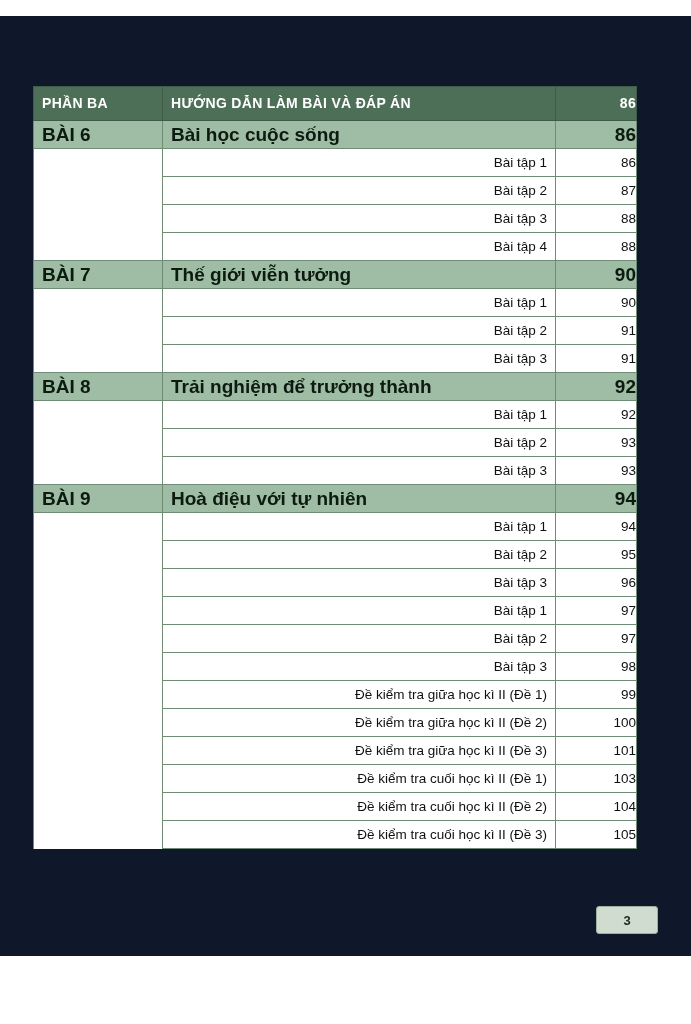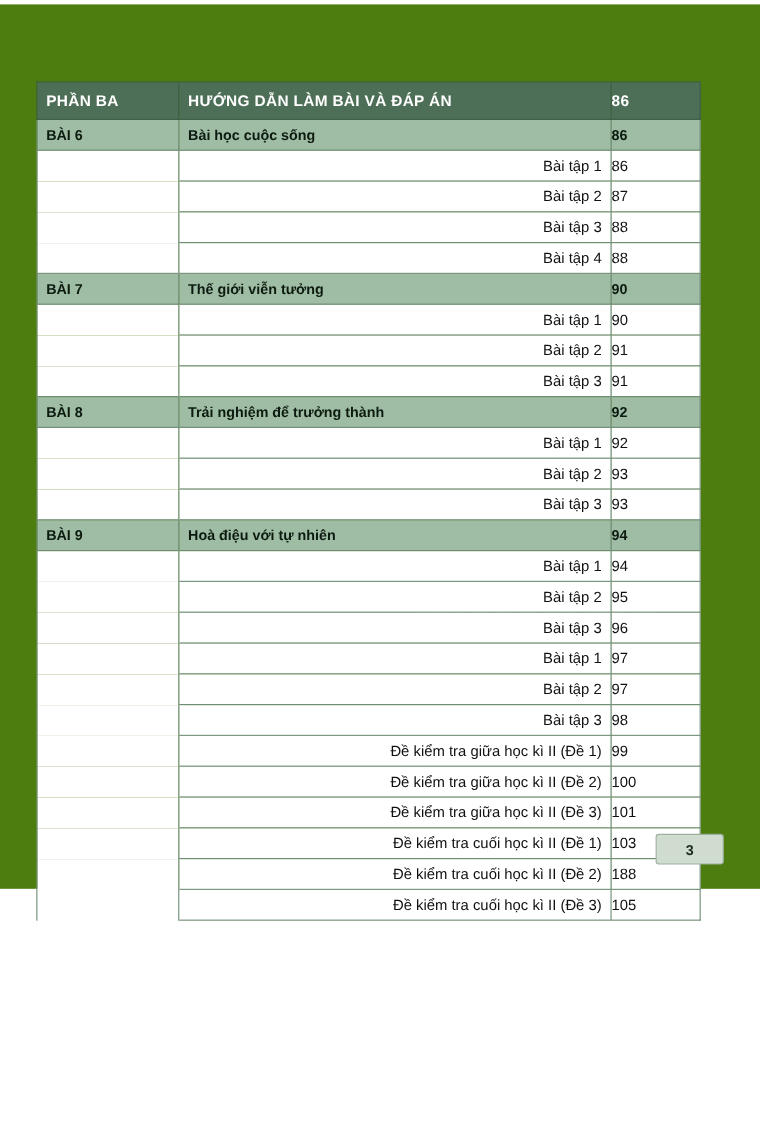--- a/index.html
+++ b/index.html
@@ -9,24 +9,24 @@
   body {
     width: 691px;
     height: 1024px;
     background: #ffffff;
     font-family: "Liberation Sans", sans-serif;
     position: relative;
     overflow: hidden;
   }
   .page {
     position: absolute;
-    left: 0; top: 4px;
+    left: 0; top: 16px;
     width: 691px;
-    height: 804px;
-    background: #4d7c0f;
+    height: 940px;
+    background: #0f172a;
   }
   
   .ghost {
     position: absolute;
     left: 180px;
     top: 545px;
     width: 420px;
     font-size: 11px;
     color: #cfd8cf;
     letter-spacing: 0.2px;
@@ -54,21 +54,21 @@
   .c-title { width: 392px; margin-top: 48px; }
   .c-page { width: 80px; }
 
   .cell {
     padding: 5px 8px;
     font-size: 13.5px;
     line-height: 17px;
     color: #111;
   }
   .cell.num {
-    text-align: left;
+    text-align: right;
     padding-left: 0;
     padding-right: 0;
   }
 
   
   tr.hdr td {
     background: #4e6f57;
     border-color: #3f5c48;
   }
   tr.hdr .cell {
@@ -81,21 +81,21 @@
   }
 
   
   tr.lesson td {
     background: #9fbda4;
     border-color: #6f8c74;
   }
   tr.lesson .cell {
     font-weight: bold;
     color: #0c1a10;
-    font-size: 13px;
+    font-size: 19px;
   }
 
   
   tr.plain td { background: #ffffff; }
   tr.plain td.c-part { border-right-color: #6f8c74; }
   tr.plain .cell.title { padding-left: 16px; text-align: right; }
 
   
   tr.plain td.c-part {
     border-top: none;
@@ -405,21 +405,21 @@
             </td>
           </tr>
           <tr class="plain">
             <td class="c-part">
               <div class="cell">&nbsp;</div>
             </td>
             <td class="c-title">
               <div class="cell title">Đề kiểm tra cuối học kì II (Đề 2)</div>
             </td>
             <td class="c-page">
-              <div class="cell num">188</div>
+              <div class="cell num">104</div>
             </td>
           </tr>
           <tr class="plain">
             <td class="c-part">
               <div class="cell">&nbsp;</div>
             </td>
             <td class="c-title">
               <div class="cell title">Đề kiểm tra cuối học kì II (Đề 3)</div>
             </td>
             <td class="c-page">

